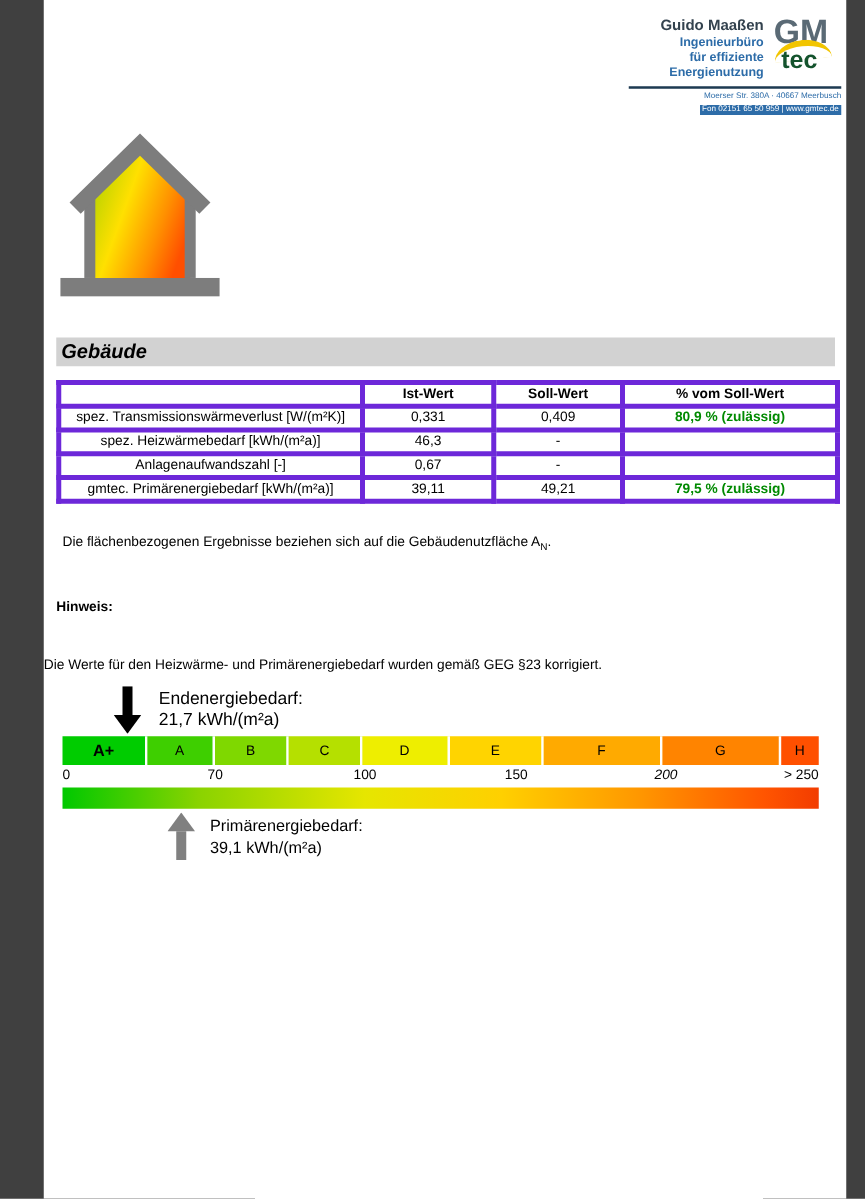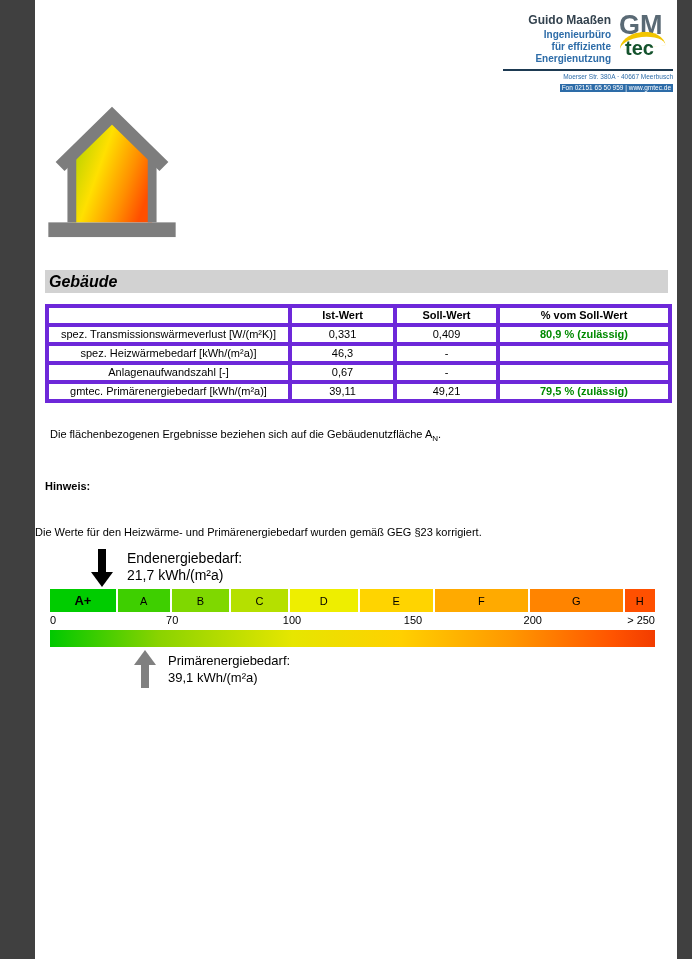--- a/index.html
+++ b/index.html
@@ -63,21 +63,21 @@
   .seg { height:100%; display:flex; align-items:center; justify-content:center;
          font-size:11px; border-right:2px solid #fff; }
   .seg:last-child { border-right:none; }
   .seg.aplus span { font-weight:bold; font-size:13px; }
   .ticks { position:absolute; left:0; top:69px; width:100%; height:14px; font-size:11px; }
   .tick { position:absolute; top:0; }
   .tick-0 { left:0; }
   .tick-1 { left:20.2%; transform:translateX(-50%); }
   .tick-2 { left:40%;   transform:translateX(-50%); }
   .tick-3 { left:60%;   transform:translateX(-50%); }
-  .tick-4 { left:79.8%; transform:translateX(-50%); }
+  .tick-4 { left:79.8%; transform:translateX(-50%);font-style:italic; }
   .tick-5 { right:0; }
   .gradbar { position:absolute; left:0; top:85px; width:100%; height:17px;
     background:linear-gradient(to right,#00c800 0%,#8ad300 18%,#e6e600 40%,#ffd000 58%,#ff9800 76%,#ff5400 93%,#f23c00 100%); }
   .end-arrow  { position:absolute; left:41px; top:4px;  color:#000; }
   .prim-arrow { position:absolute; left:84px; top:105px; color:#808080; }
   .end-label  { position:absolute; left:77px;  top:5px;   font-size:14px; line-height:17px; }
   .prim-label { position:absolute; left:118px; top:107px; font-size:13px; line-height:17px; }
 </style>
 </head>
 <body>

